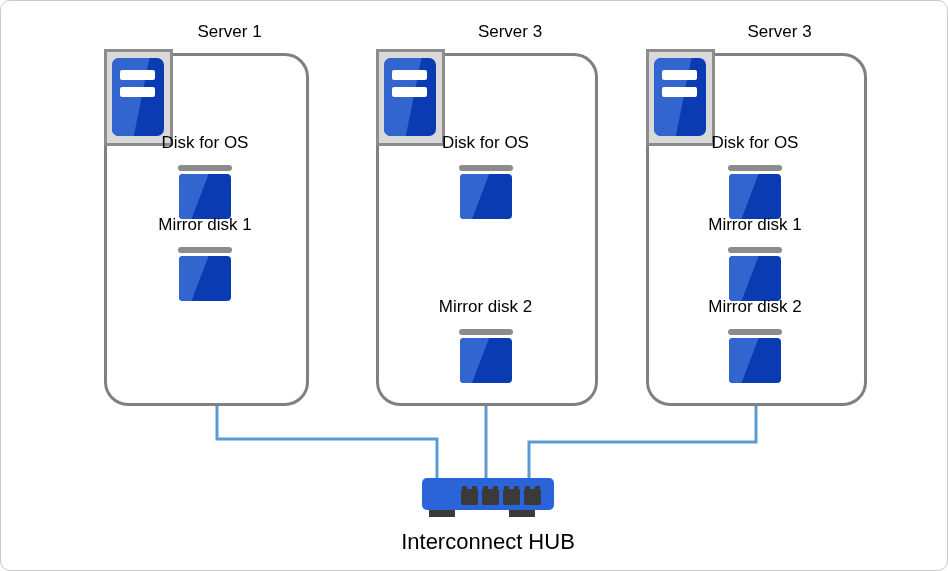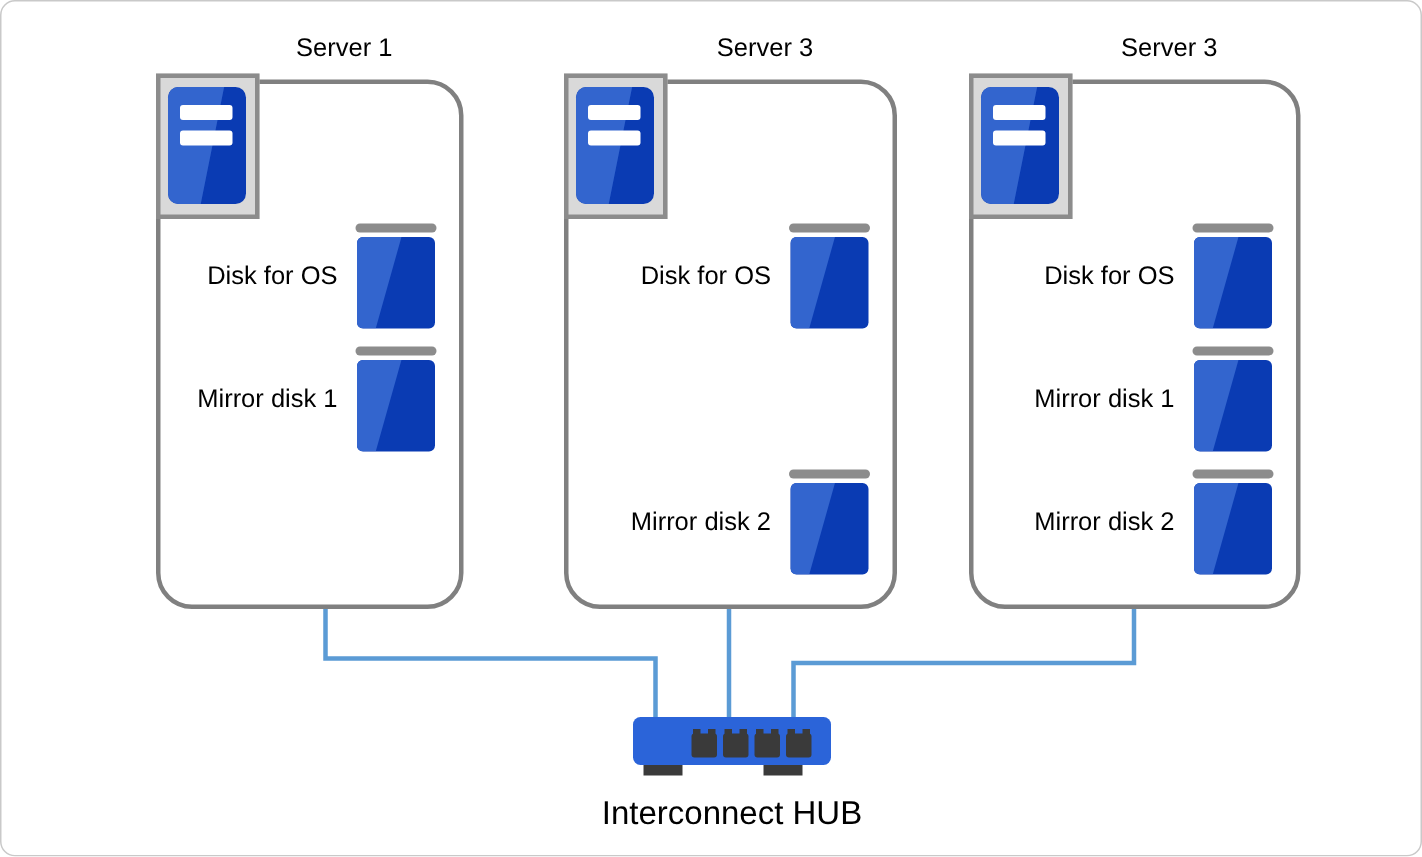--- a/index.html
+++ b/index.html
@@ -70,21 +70,21 @@
   .tower-bar{
     position:absolute;left:8px;width:35px;height:10px;
     background:#fff;border-radius:2px;
   }
   .tower-bar.b1{top:12px;}
   .tower-bar.b2{top:29px;}
 
   
   .disk-row{
     position:absolute;left:12px;right:15px;height:70px;
-    display:flex;align-items:center;justify-content:flex-end;gap:12px;
+    display:flex;align-items:center;justify-content:flex-end;gap:12px;flex-direction:column;
   }
   .disk-label{font-size:17px;white-space:nowrap;}
   .disk{position:relative;width:54px;height:70px;flex:0 0 54px;}
   .disk-cap{
     position:absolute;left:0;right:0;top:0;height:6px;
     background:var(--cap-gray);border-radius:3px;
   }
   .disk-body{
     position:absolute;left:1px;right:1px;top:9px;bottom:0;
     background:var(--disk-dark);

